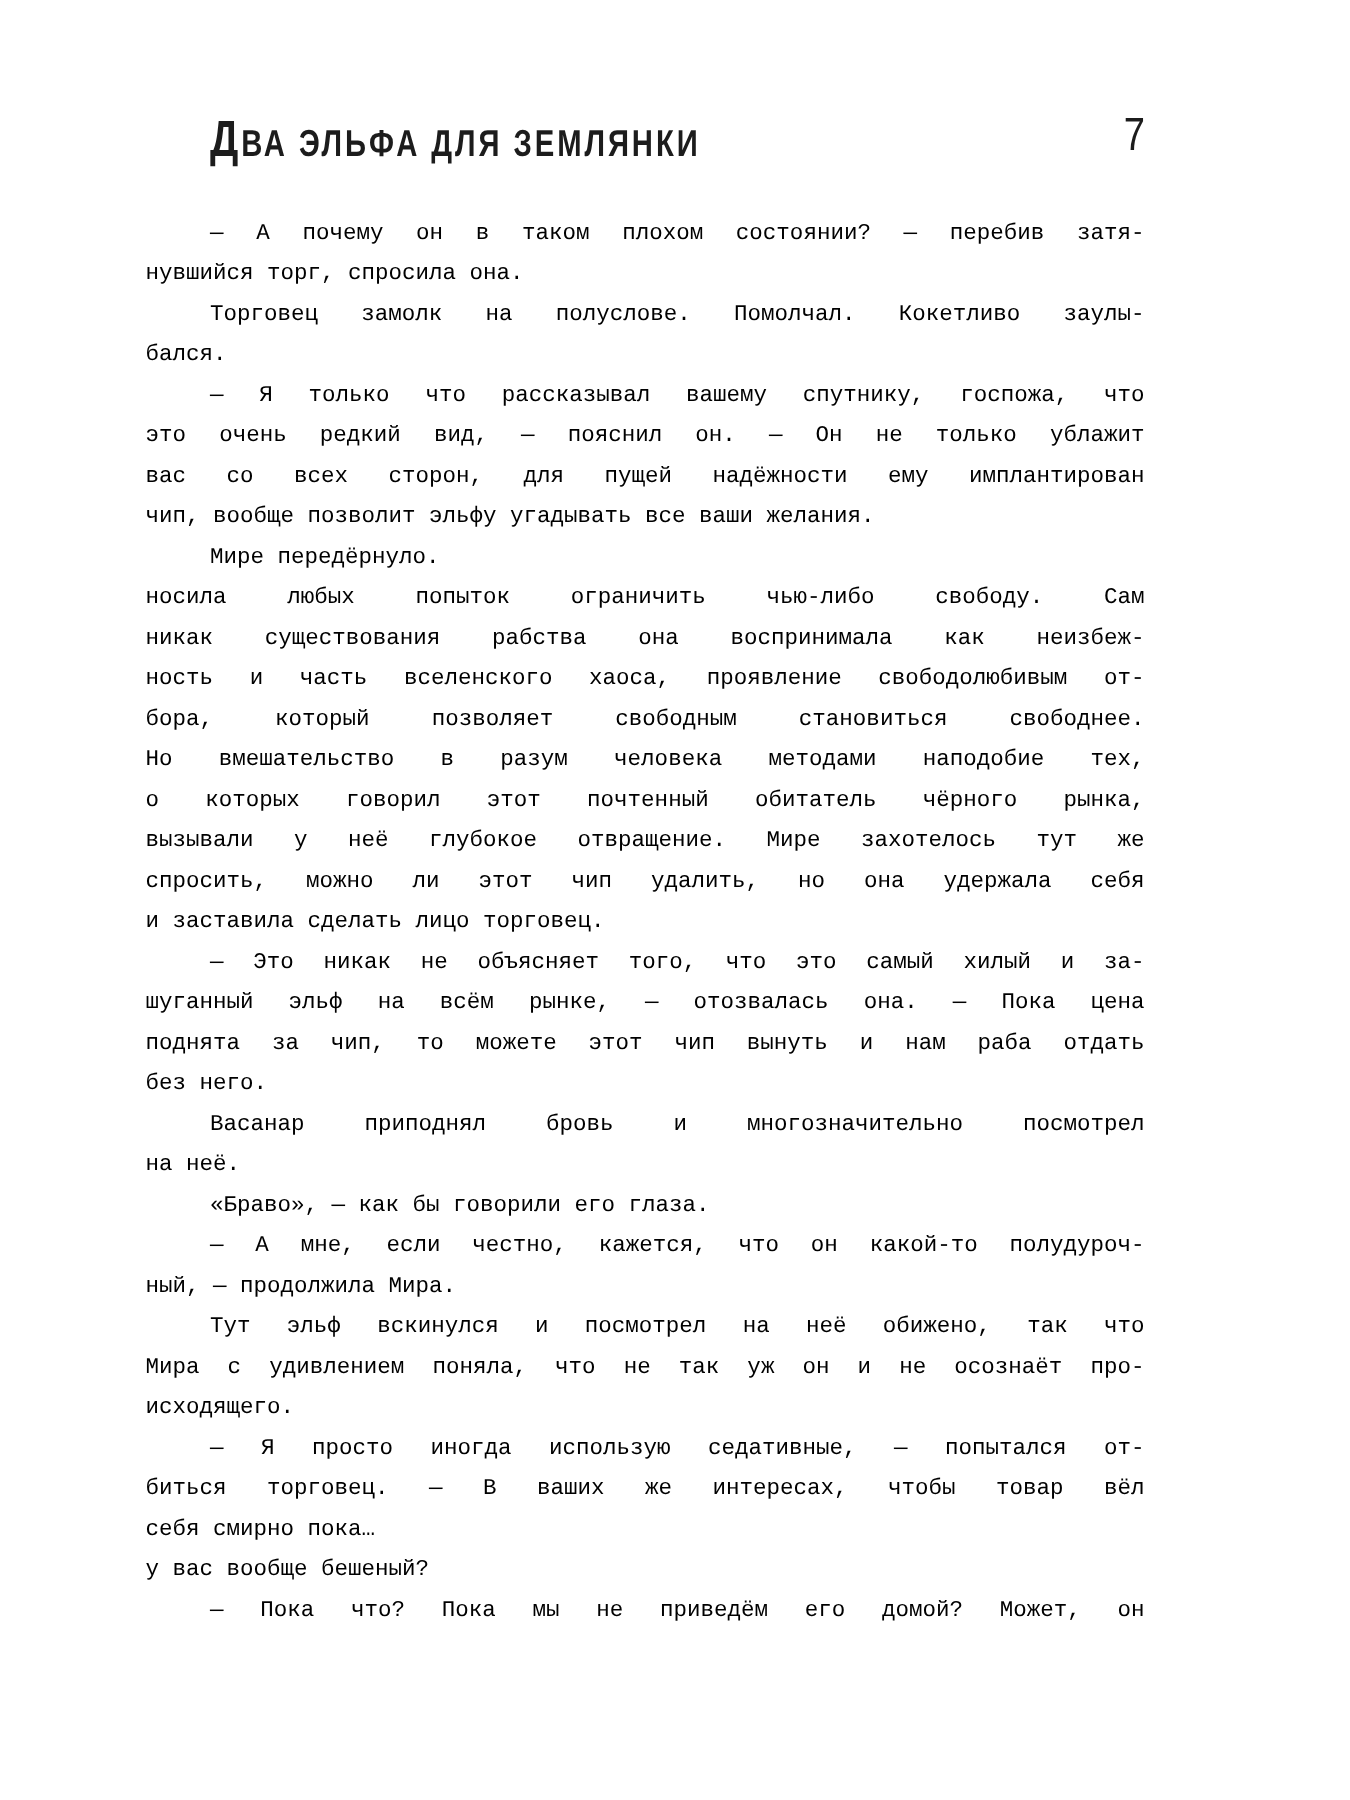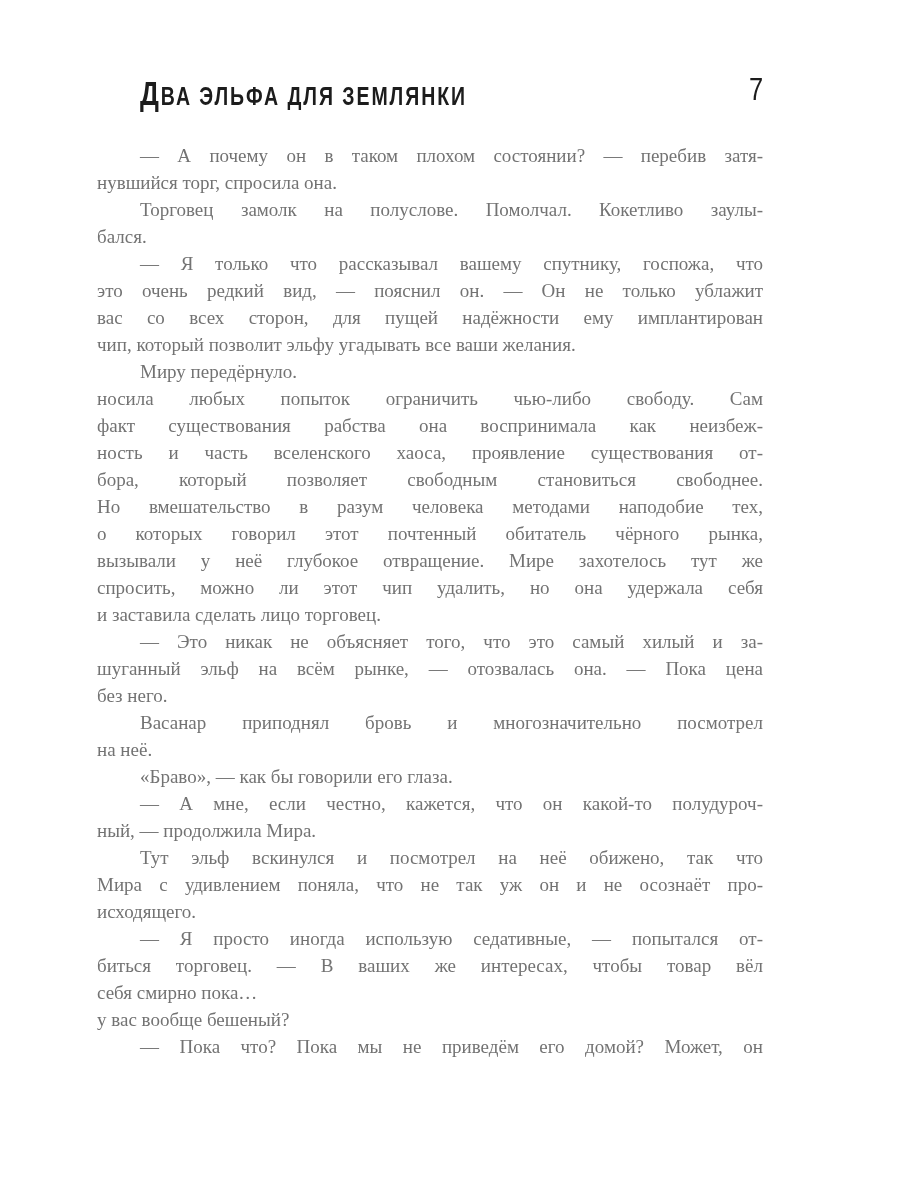--- a/index.html
+++ b/index.html
@@ -49,25 +49,25 @@
     position: absolute;
     left: 97px;
     top: 142px;
     width: 666px;
   }
   .paragraph {
     margin: 0;
     padding: 0;
   }
   .line {
-    font-family: Liberation Serif, serif;
-    font-size: 19px;
+    font-family: Liberation Mono, monospace;
+    font-size: 15px;
     line-height: 27px;
     height: 27px;
-    color: #737373;
+    color: #000000;
     white-space: nowrap;
     text-align: justify;
     text-align-last: justify;
     overflow: visible;
   }
   .line.first {
     text-indent: 43px;
   }
   .line.last {
     text-align: left;
@@ -86,39 +86,40 @@
         <div class="line last">нувшийся торг, спросила она.</div>
       </div>
       <div class="paragraph">
         <div class="line first">Торговец замолк на полуслове. Помолчал. Кокетливо заулы-</div>
         <div class="line last">бался.</div>
       </div>
       <div class="paragraph">
         <div class="line first">— Я только что рассказывал вашему спутнику, госпожа, что</div>
         <div class="line">это очень редкий вид, — пояснил он. — Он не только ублажит</div>
         <div class="line">вас со всех сторон, для пущей надёжности ему имплантирован</div>
-        <div class="line last">чип, который позволит эльфу угадывать все ваши желания.</div>
+        <div class="line last">чип, вообще позволит эльфу угадывать все ваши желания.</div>
       </div>
       <div class="paragraph">
-        <div class="line first last">Миру передёрнуло.</div>
+        <div class="line first last">Мире передёрнуло.</div>
       </div>
       <div class="paragraph">
         <div class="line">носила любых попыток ограничить чью-либо свободу. Сам</div>
-        <div class="line">факт существования рабства она воспринимала как неизбеж-</div>
-        <div class="line">ность и часть вселенского хаоса, проявление существования от-</div>
+        <div class="line">никак существования рабства она воспринимала как неизбеж-</div>
+        <div class="line">ность и часть вселенского хаоса, проявление свободолюбивым от-</div>
         <div class="line">бора, который позволяет свободным становиться свободнее.</div>
         <div class="line">Но вмешательство в разум человека методами наподобие тех,</div>
         <div class="line">о которых говорил этот почтенный обитатель чёрного рынка,</div>
         <div class="line">вызывали у неё глубокое отвращение. Мире захотелось тут же</div>
         <div class="line">спросить, можно ли этот чип удалить, но она удержала себя</div>
         <div class="line last">и заставила сделать лицо торговец.</div>
       </div>
       <div class="paragraph">
         <div class="line first">— Это никак не объясняет того, что это самый хилый и за-</div>
         <div class="line">шуганный эльф на всём рынке, — отозвалась она. — Пока цена</div>
+        <div class="line">поднята за чип, то можете этот чип вынуть и нам раба отдать</div>
         <div class="line last">без него.</div>
       </div>
       <div class="paragraph">
         <div class="line first">Васанар приподнял бровь и многозначительно посмотрел</div>
         <div class="line last">на неё.</div>
       </div>
       <div class="paragraph">
         <div class="line first last">«Браво», — как бы говорили его глаза.</div>
       </div>
       <div class="paragraph">

